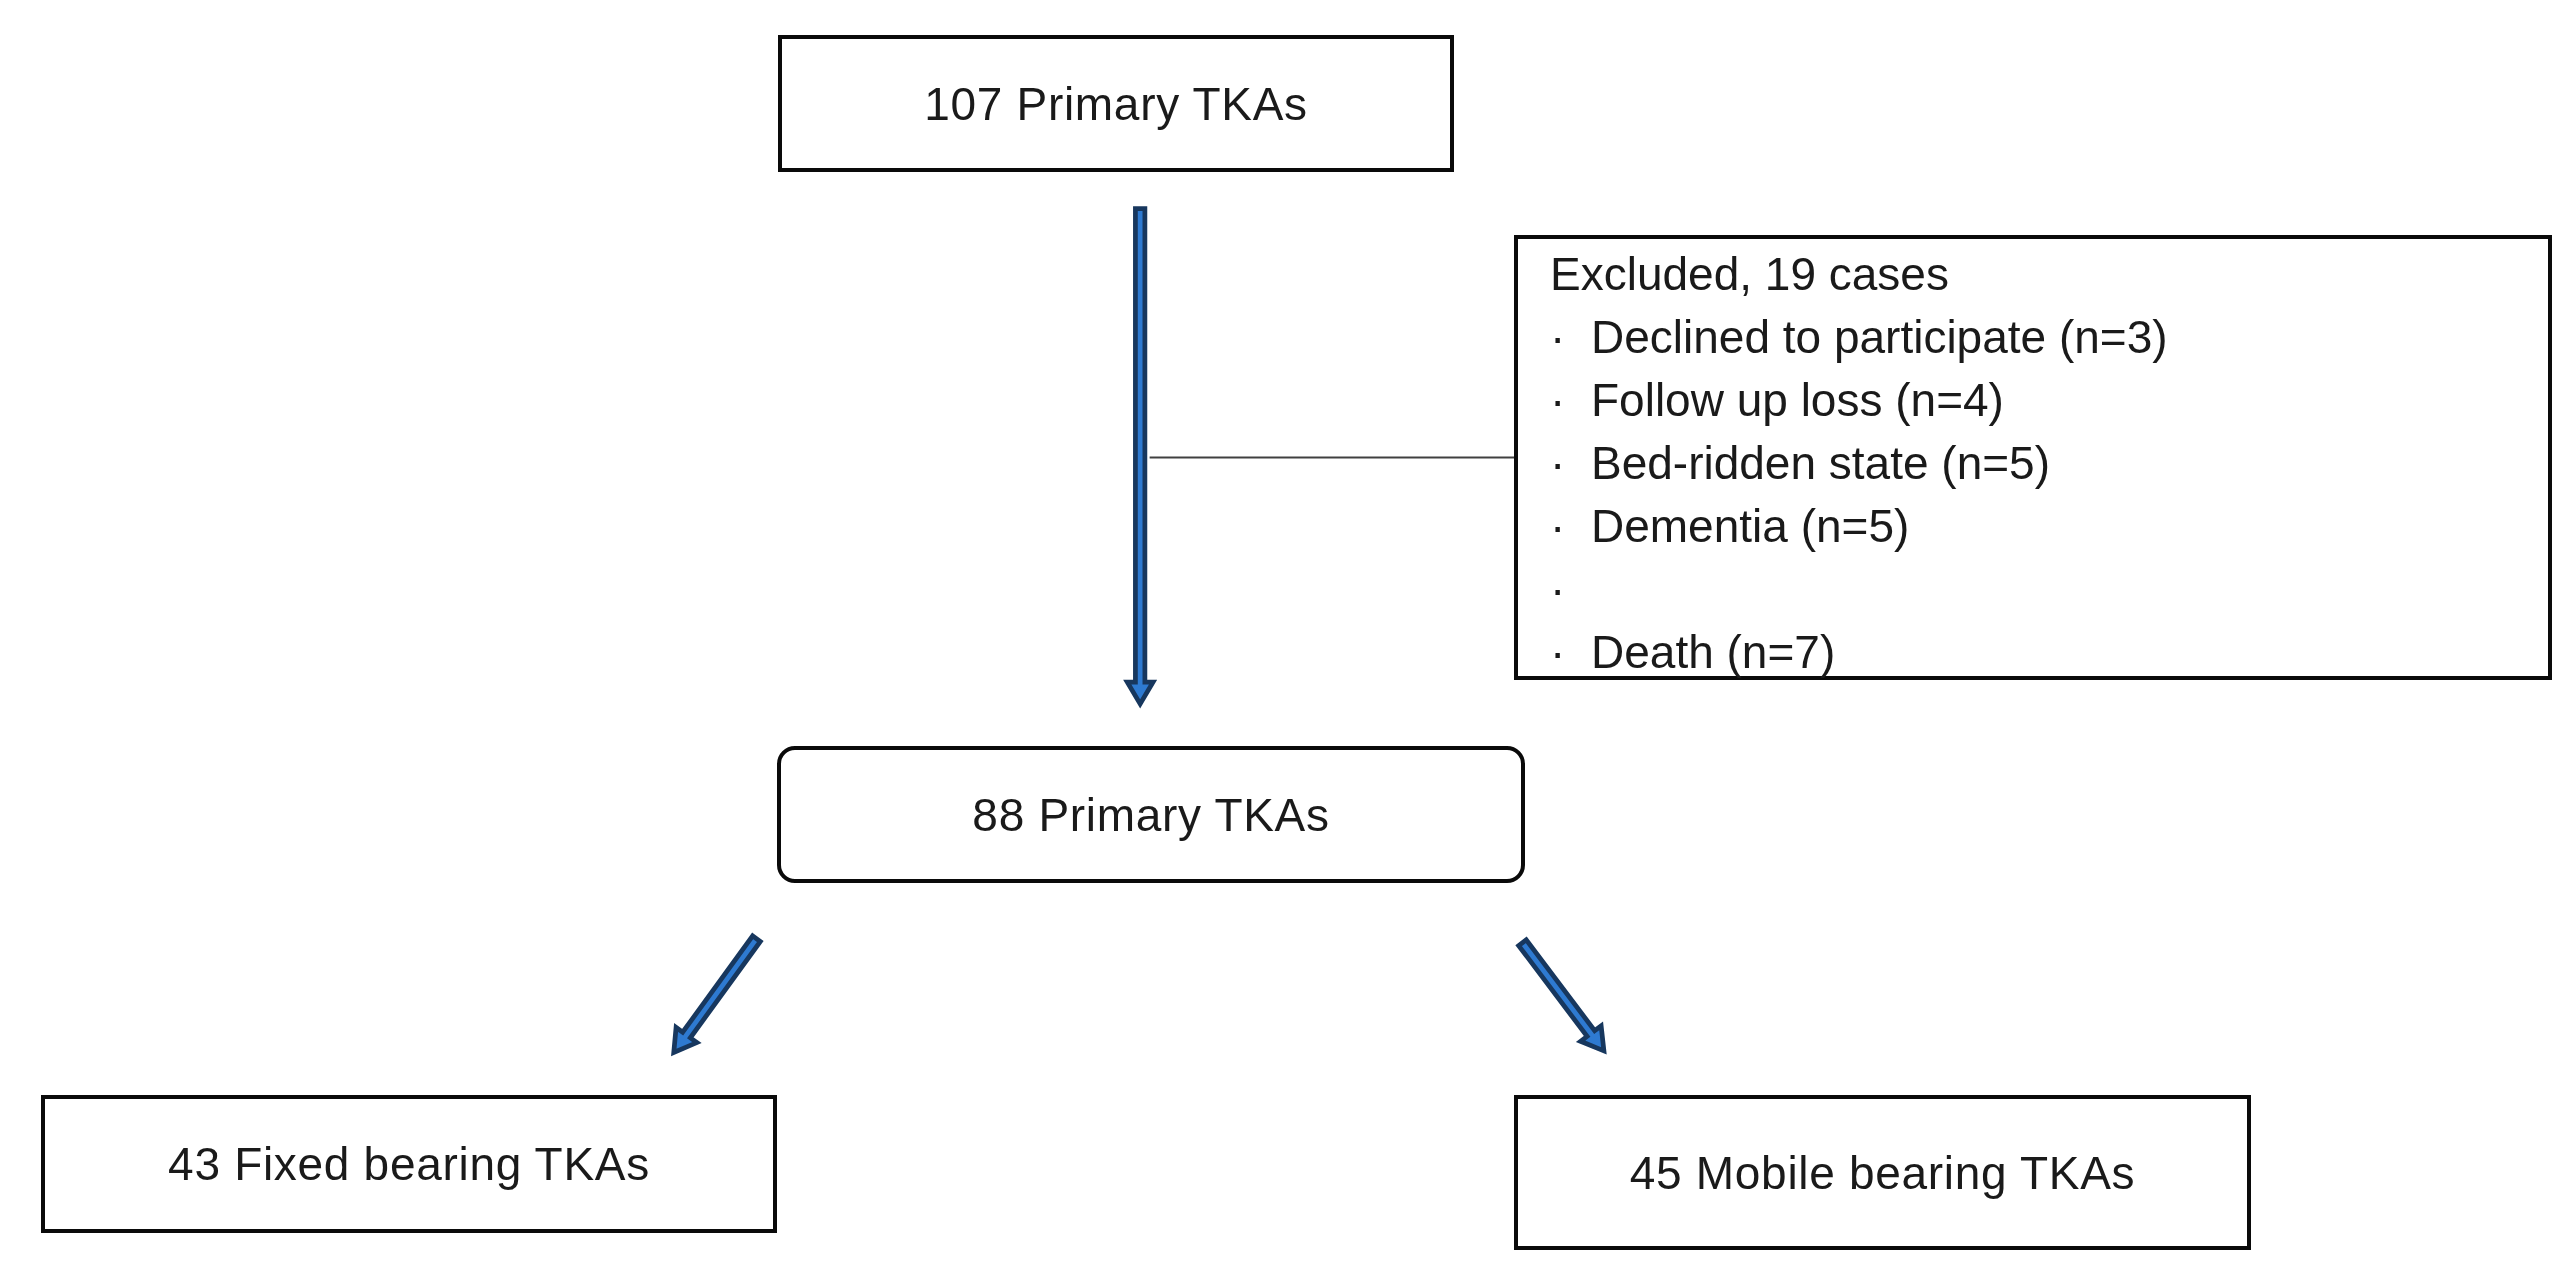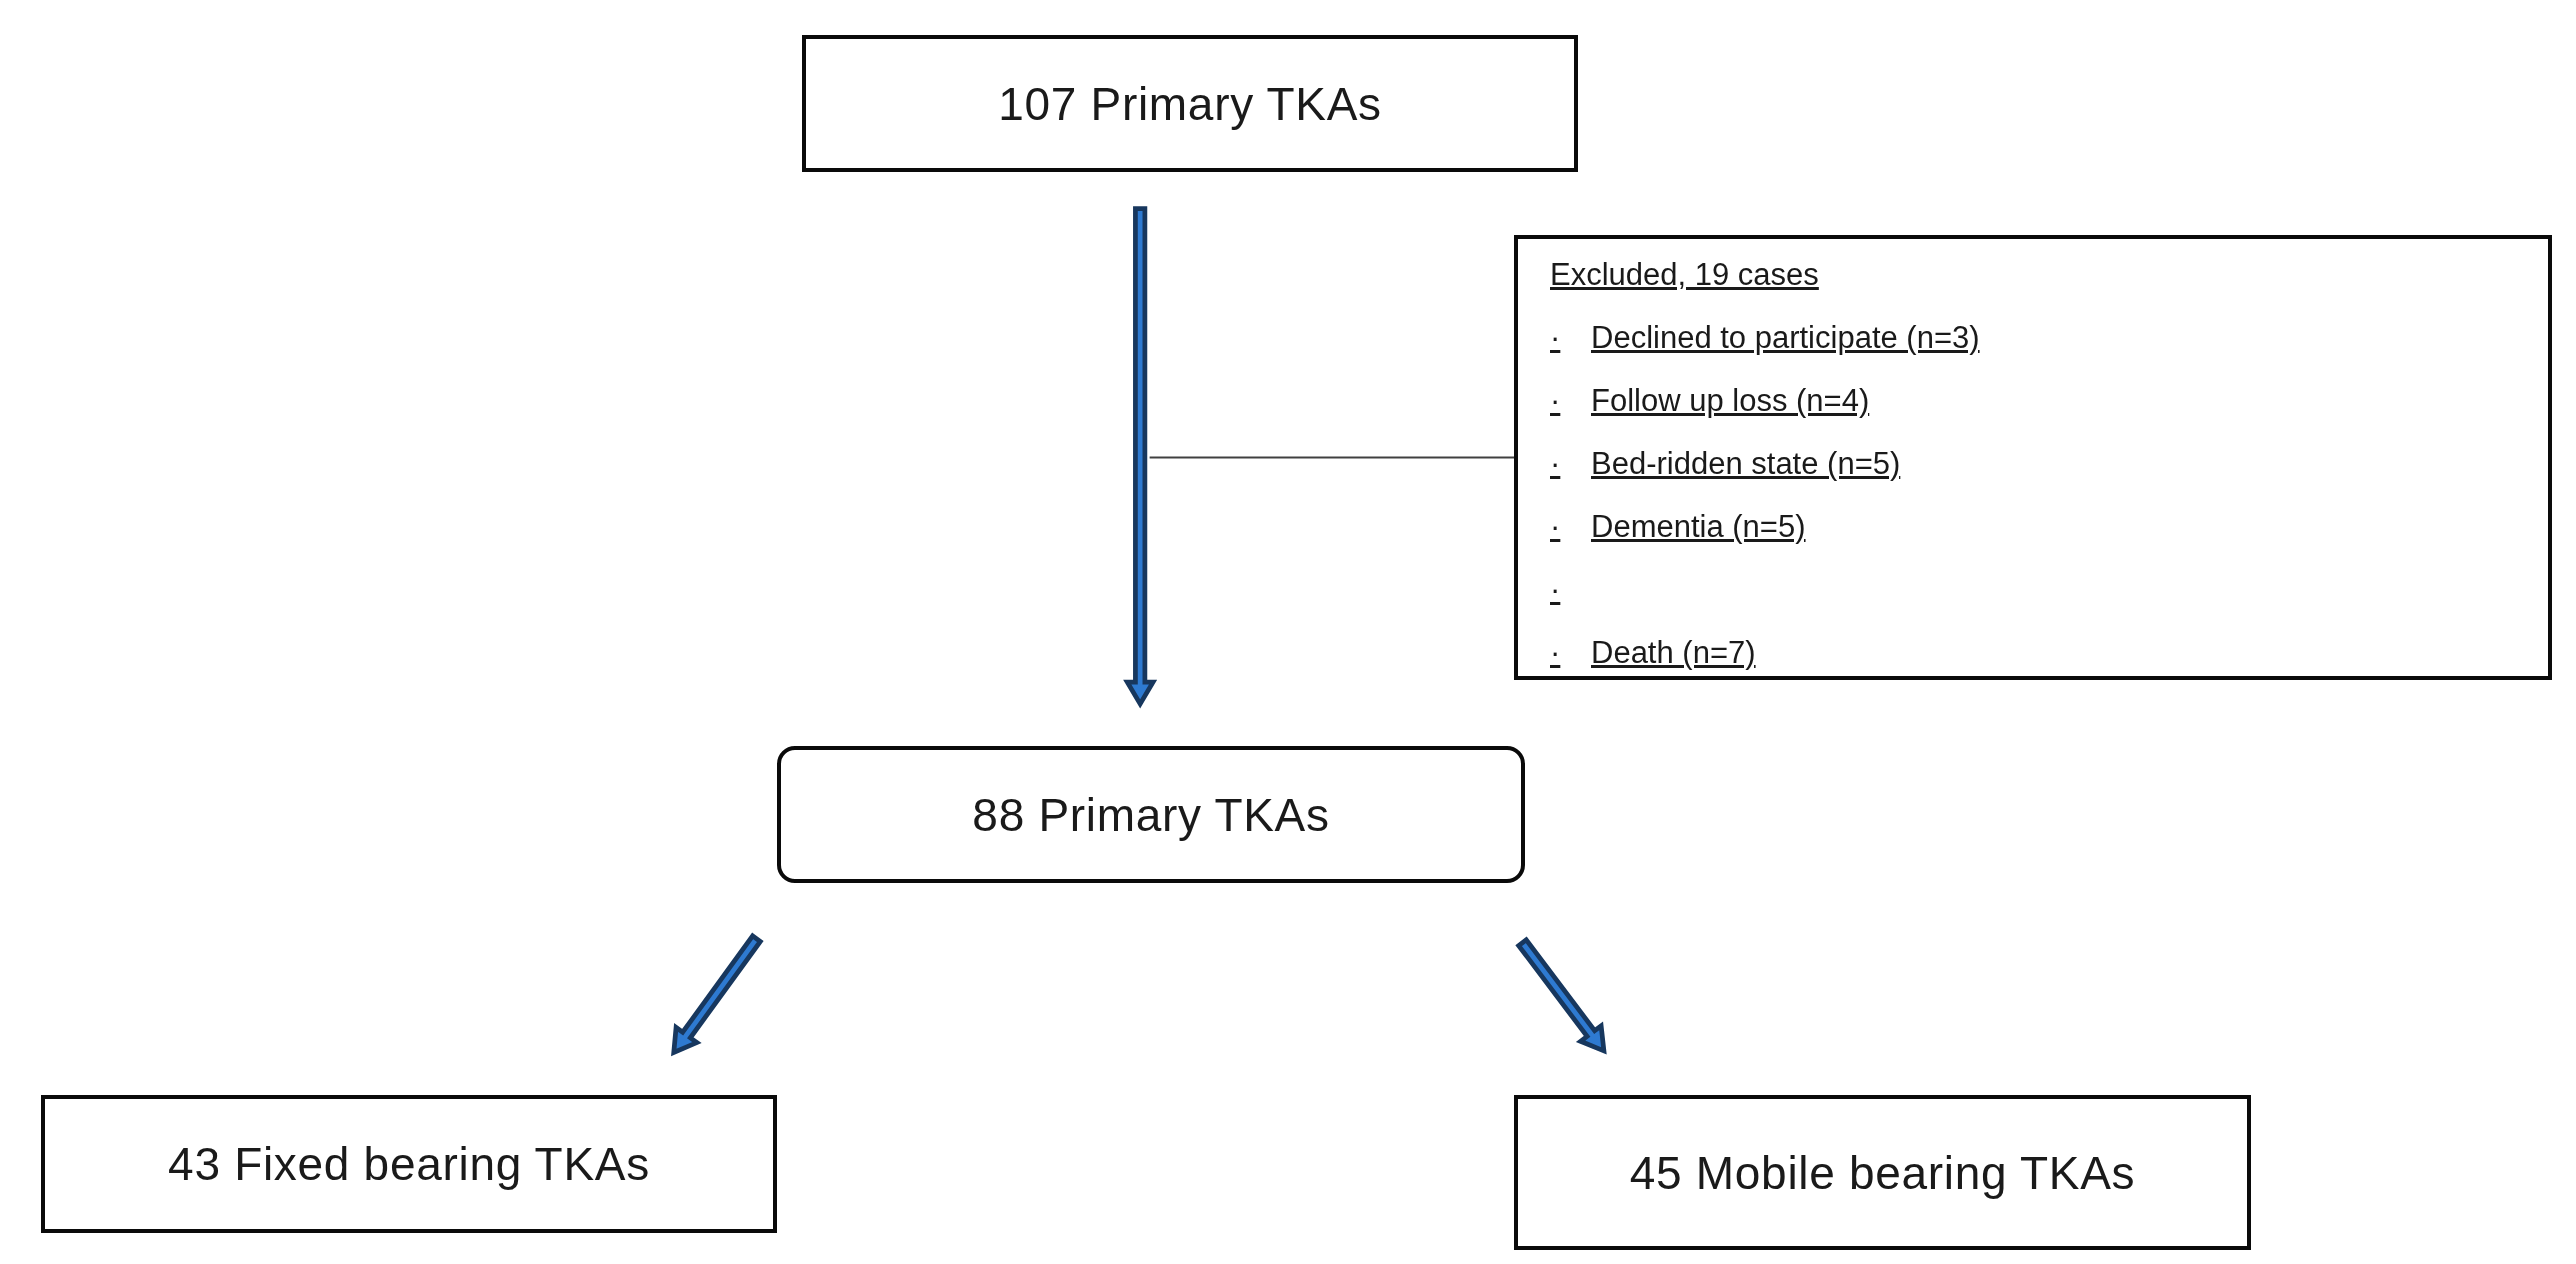--- a/index.html
+++ b/index.html
@@ -22,34 +22,33 @@
     display: flex;
     align-items: center;
     justify-content: center;
   }
   .node-label {
     font-size: 46px;
     letter-spacing: 0.7px;
     white-space: nowrap;
   }
   
-  .box-top      { left: 778px; top: 35px;   width: 776px; height: 137px; margin-left: 24px; }
+  .box-top      { left: 778px; top: 35px;   width: 676px; height: 137px; }
   .box-excluded { left: 1514px; top: 235px;  width: 1038px; height: 445px; }
   .box-middle   { left: 777px; top: 746px; width: 748px; height: 137px; border-radius: 18px; }
   .box-fixed    { left: 41px;   top: 1095px; width: 736px; height: 138px; text-align: right; }
   .box-mobile   { left: 1514px; top: 1095px; width: 737px; height: 155px; }
 
   .box-excluded { padding: 4px 13.5px 0 32px; }
   .excluded-line {
-    font-size: 31px;
+    font-size: 46px;
     line-height: 63px;
     white-space: nowrap;
     display: flex;
     align-items: baseline;
-    text-decoration: underline;
   }
   .bullet {
     display: inline-block;
     width: 41px;
     flex: 0 0 41px;
   }
   .overlay {
     position: absolute;
     left: 0; top: 0;
     width: 2576px;

